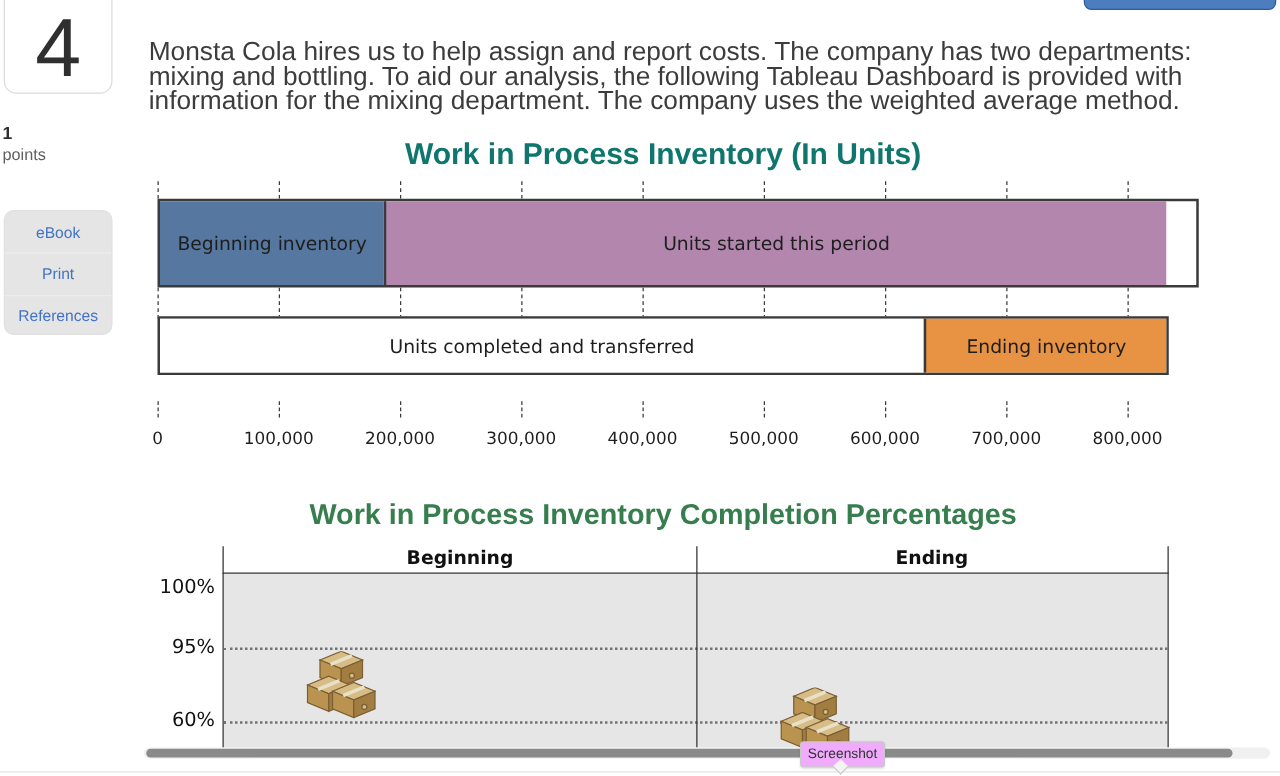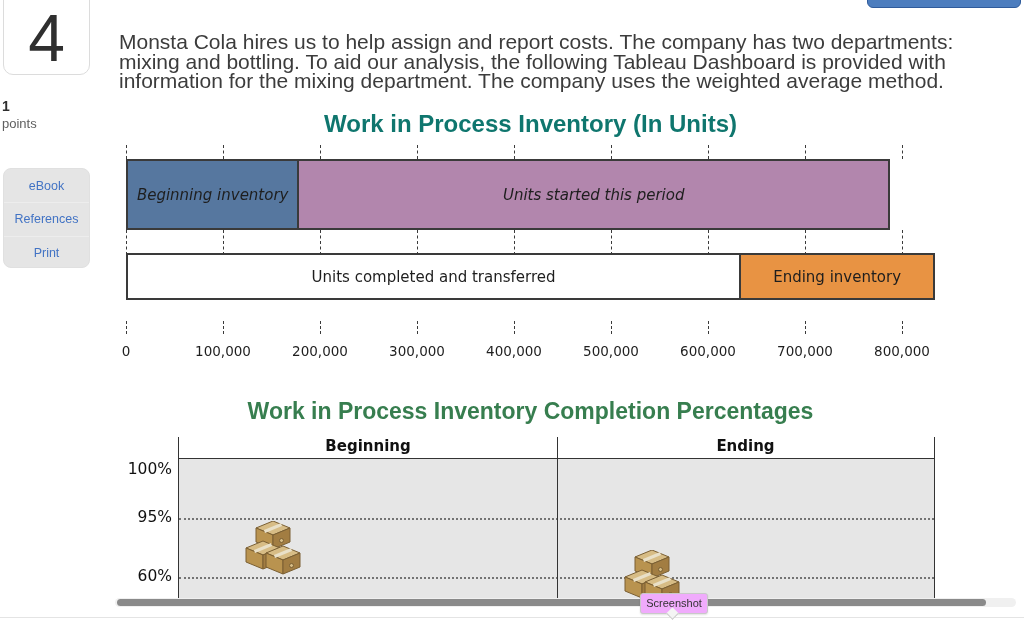--- a/index.html
+++ b/index.html
@@ -87,22 +87,22 @@
 
   <div class="abs" id="qnum-card">
     <div class="num">4</div>
   </div>
 
   <div class="abs" id="points-value">1</div>
   <div class="abs" id="points-label">points</div>
 
   <div class="abs" id="resources">
     <div class="res-item" style="color: rgb(66, 115, 196);">eBook</div>
+    <div class="res-item" style="color: rgb(66, 115, 196);">Print</div>
     <div class="res-item" style="color: rgb(66, 115, 196);">References</div>
-    <div class="res-item" style="color: rgb(66, 115, 196);">Print</div>
   </div>
 
   <div class="abs" id="prompt">Monsta Cola hires us to help assign and report costs. The company has two departments: mixing and bottling. To aid our analysis, the following Tableau Dashboard is provided with information for the mixing department. The company uses the weighted average method.</div>
 
   <div class="abs chart-title" id="c1-title" style="color: #0f766e;">Work in Process Inventory (In Units)</div>
 
   <div id="chart1"></div>
 
   <div class="abs chart-title" id="c2-title" style="color: rgb(55, 126, 79);">Work in Process Inventory Completion Percentages</div>
 
@@ -204,21 +204,21 @@
     <div class="abs tickline" style="left: 708px; top: 321px; height: 13px;"></div>
     <div class="abs x-tick-label" style="left: 663px;">600,000</div>
     <div class="abs tickline" style="left: 805px; top: 145px; height: 14px;"></div>
     <div class="abs tickline" style="left: 805px; top: 230px; height: 25px;"></div>
     <div class="abs tickline" style="left: 805px; top: 321px; height: 13px;"></div>
     <div class="abs x-tick-label" style="left: 760px;">700,000</div>
     <div class="abs tickline" style="left: 902px; top: 145px; height: 14px;"></div>
     <div class="abs tickline" style="left: 902px; top: 230px; height: 25px;"></div>
     <div class="abs tickline" style="left: 902px; top: 321px; height: 13px;"></div>
     <div class="abs x-tick-label" style="left: 857px;">800,000</div>
-    <div class="abs bar-row" style="left: 126px; top: 159px; height: 71px; width: 764px; font-style: italic;">
+    <div class="abs bar-row" style="left: 126px; top: 159px; height: 71px; width: 833px;">
       <div class="bar-seg" style="width: 179.45px; background: rgb(86, 119, 159);">
         <span class="seg-label">Beginning inventory</span>
       </div>
       <div class="bar-seg" style="width: 625.65px; background: rgb(178, 134, 173);">
         <span class="seg-label">Units started this period</span>
       </div>
     </div>
     <div class="abs bar-row" style="left: 126px; top: 253px; height: 47px; width: 809.1px;">
       <div class="bar-seg" style="width: 611.1px; background: rgb(255, 255, 255);">
         <span class="seg-label">Units completed and transferred</span>

